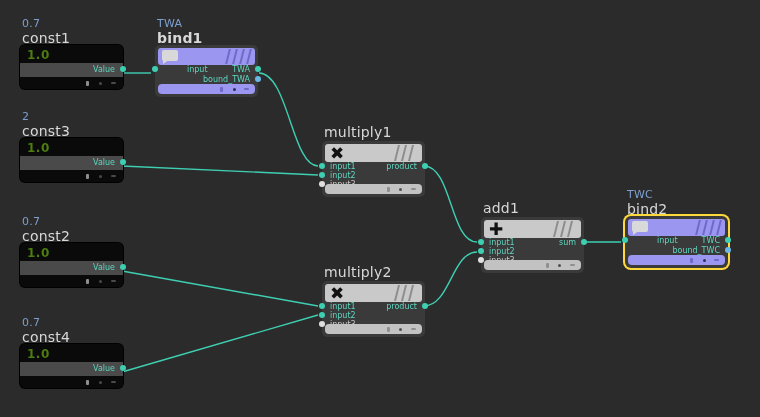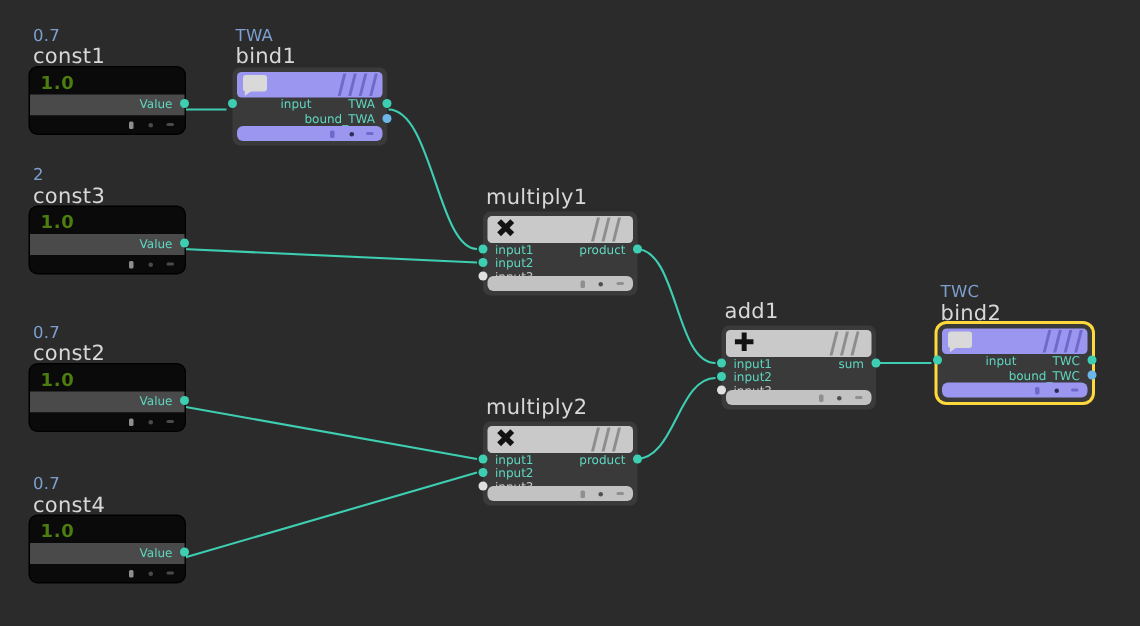--- a/index.html
+++ b/index.html
@@ -165,21 +165,21 @@
         <div class="fw sq light" style="left:66px;top:4px;"></div>
         <div class="fw dt dark" style="left:79px;top:5px;"></div>
         <div class="fw ds dark" style="left:91px;top:5px;"></div>
       </div>
       <div class="dot" style="left:100px;top:21px;"></div>
     </div>
   </div>
 
   <div class="node bind" style="left:155px;top:45px;">
     <div class="node-title node-bind-label" style="top:-27px;">TWA</div>
-    <div class="node-title node-name" style="top:-14px;">bind1</div>
+    <div class="node-title node-name" style="top:-14px;font-weight:bold;">bind1</div>
     <div class="node-body">
       <div class="bhead">
         <div class="bubble"></div>
         <div class="stripes">
           <i style="left:2px;"></i>
             <i style="left:9px;"></i>
             <i style="left:16px;"></i>
             <i style="left:23px;"></i>
         </div>
       </div>

